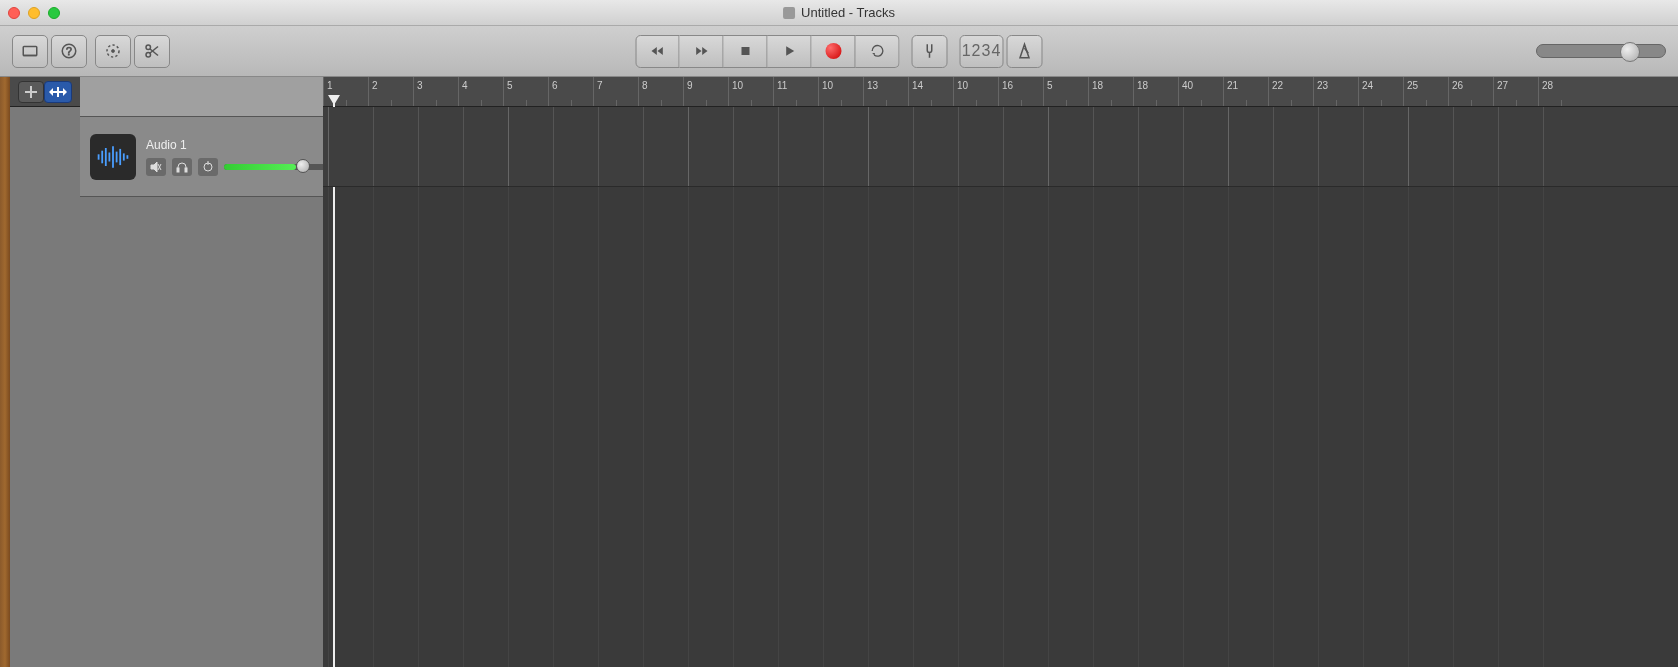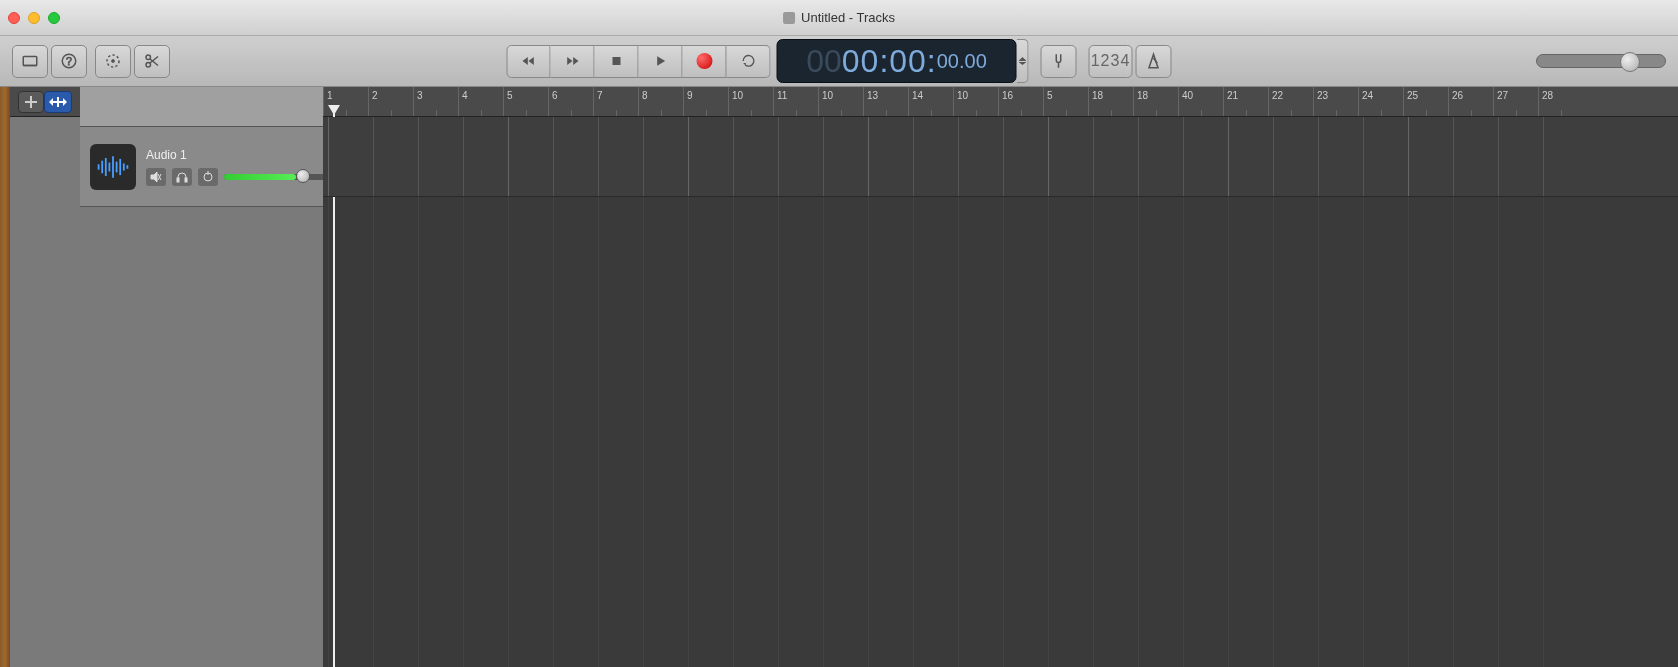--- a/index.html
+++ b/index.html
@@ -1,19 +1,19 @@
 <!DOCTYPE html>
 <html><head>
 <meta charset="utf-8">
 <style>
 * { margin:0; padding:0; box-sizing:border-box; font-family:-apple-system,Helvetica,Arial,sans-serif; user-select:none; }
 body { width:1678px; height:667px; background:#2a2a2a; overflow:hidden; }
 
 
-.titlebar { height:36px; background:linear-gradient(#e8e8e8,#d0d0d0); display:flex; align-items:center; position:relative; border-bottom:1px solid #aaa; }
+.titlebar { height:26px; background:linear-gradient(#e8e8e8,#d0d0d0); display:flex; align-items:center; position:relative; border-bottom:1px solid #aaa; }
 .traffic { display:flex; gap:8px; padding-left:8px; }
 .dot { width:12px; height:12px; border-radius:50%; }
 .dot.red { background:#ff5f56; border:1px solid #e0443e; }
 .dot.yellow { background:#ffbd2e; border:1px solid #dea123; }
 .dot.green { background:#27c93f; border:1px solid #1aab29; }
 .titlebar .title { position:absolute; left:50%; transform:translateX(-50%); font-size:13px; color:#333; display:flex; align-items:center; gap:6px;}
 .title-icon { width:12px; height:12px; background:#999; border-radius:2px; display:inline-block;}
 
 
 .toolbar { height:51px; background:linear-gradient(#cfcfcf,#b8b8b8); border-bottom:1px solid #888; display:flex; align-items:center; padding:0 12px; position:relative;}
@@ -157,33 +157,20 @@
             <polygon points="7,5 19,12 7,19"></polygon>
           </svg>
       </div>
       <div class="trans-btn">
         <div class="record-dot"></div>
       </div>
       <div class="trans-btn">
         <svg viewBox="0 0 24 24">
             <path d="M4 12a8 8 0 1 1 3 6" fill="none" stroke="#555" stroke-width="2"></path>
             <polygon points="4,15 8,19 8,15" fill="#555"></polygon>
-          </svg>
-      </div>
-    </div>
-    <div style="display:flex;">
-      <div class="lcd">
-        <span class="dim">00</span>
-        <span class="big">00:00:</span>
-        <span class="small">00.00</span>
-      </div>
-      <div class="lcd-sel">
-        <svg width="8" height="8">
-            <polygon points="0,4 8,4 4,0" fill="#555"></polygon>
-            <polygon points="0,5 8,5 4,8" fill="#555"></polygon>
           </svg>
       </div>
     </div>
     <div class="tb-group" style="margin-left:6px;">
       <div class="tb-btn">
         <svg viewBox="0 0 24 24">
             <path d="M9 3v8a3 3 0 0 0 6 0V3M12 14v7" fill="none" stroke="#555" stroke-width="2"></path>
           </svg>
       </div>
     </div>

